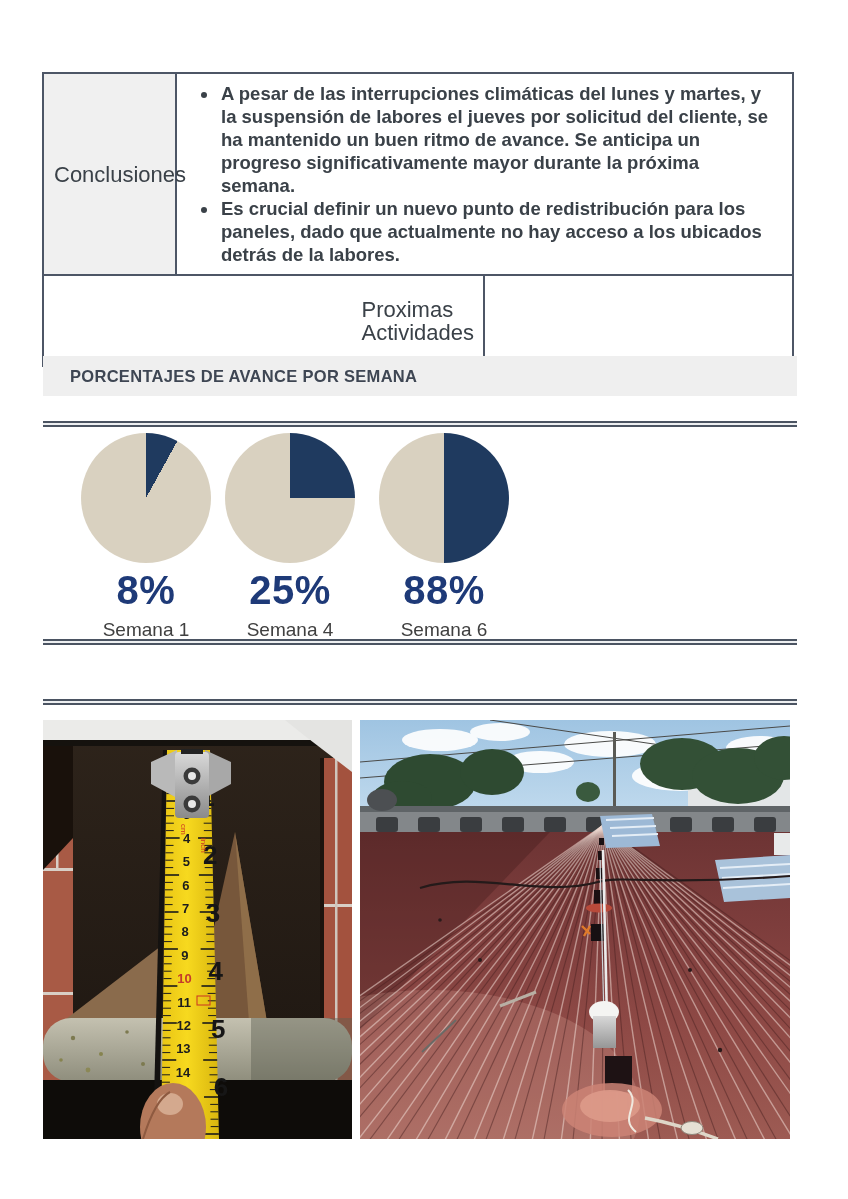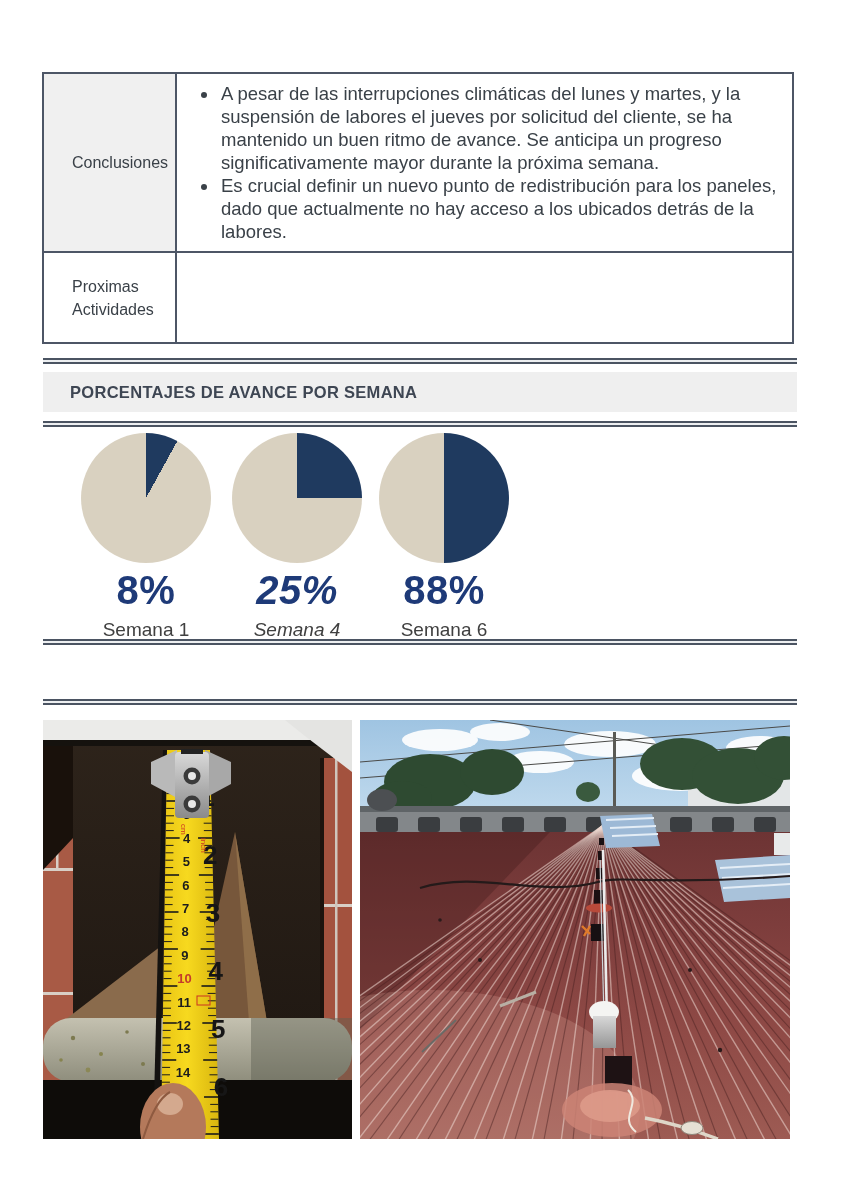--- a/index.html
+++ b/index.html
@@ -2,43 +2,43 @@
 <html><head>
 <meta charset="utf-8">
 <style>
   html,body{margin:0;padding:0;background:#ffffff;}
   .page{position:relative;width:848px;height:1199px;background:#ffffff;overflow:hidden;
         font-family:"Liberation Sans", sans-serif;color:#3a4148;}
 
   
   .rtable{position:absolute;left:42px;top:72px;width:752px;border:2px solid #4d5666;box-sizing:border-box;background:#fff;}
   .rrow{display:flex;}
-  .rrow + .rrow{border-top:2px solid #4d5666;}
+  .rrow + .rrow{border-top:2px solid #4d5666;justify-content:center;}
   .row-conclusiones{min-height:172px;}
   .row-proximas{min-height:89px;}
   .rcell-label{flex:0 0 133px;width:133px;border-right:2px solid #4d5666;display:flex;align-items:center;
-               padding:8px 4px 8px 28px;box-sizing:border-box;font-size:16px;line-height:23px;}
+               padding:8px 4px 8px 10px;box-sizing:border-box;font-size:22px;line-height:23px;}
   .rcell-body{flex:1;display:flex;align-items:center;padding:8px 14px 8px 2px;box-sizing:border-box;
               font-size:18.5px;line-height:23px;}
   .bg-gray{background:#f0f0f0;}
   .rcell-body ul{margin:0;padding-left:40px;}
-  .rcell-body li{line-height:23px;padding-left:2px;}
+  .rcell-body li{line-height:23px;padding-left:2px;font-weight:bold;}
 
   
   .rule{position:absolute;left:43px;width:754px;height:6px;box-sizing:border-box;
         border-top:2px solid #4b5462;border-bottom:2px solid #4b5462;background:#edeff1;}
   .banner{position:absolute;left:43px;width:754px;height:40px;background:#efefef;box-sizing:border-box;
           display:flex;align-items:center;padding-left:27px;font-weight:bold;font-size:16.5px;
           letter-spacing:.3px;color:#3e4653;}
 
   
   .pies{position:absolute;left:43px;top:433px;width:754px;height:200px;}
   .pie-block{position:absolute;top:0;width:150px;text-align:center;}
   .pie-block.p0{left:28px;}
-  .pie-block.p1{left:179px;font-style:italic;}
+  .pie-block.p1{left:172px;}
   .pie-block.p2{left:326px;}
   .pie{width:130px;height:130px;border-radius:50%;margin:0 auto;}
   .pct{margin-top:5px;font-size:40px;font-weight:bold;color:#1e3a78;letter-spacing:.5px;}
   .week{margin-top:6px;font-size:19px;color:#404040;}
 
   
   .photo{position:absolute;top:720px;overflow:hidden;}
   .photo1{left:43px;width:309px;height:419px;}
   .photo2{left:360px;width:430px;height:419px;}
   .photo svg{display:block;}
@@ -61,21 +61,21 @@
       </div>
     </div>
     <div class="rrow row-proximas">
       <div class="rcell-label">
         <span>Proximas Actividades</span>
       </div>
     </div>
   </div>
 
   <div class="rule" style="top:358px"></div>
-  <div class="banner" style="top:372px">
+  <div class="banner" style="top:356px">
     <span>PORCENTAJES DE AVANCE POR SEMANA</span>
   </div>
   <div class="rule" style="top:421px"></div>
 
   <div class="pies">
     <div class="pie-block p0">
       <div class="pie" style="background: conic-gradient(rgb(31, 58, 95) 0deg, rgb(31, 58, 95) 28.8deg, rgb(217, 209, 192) 28.8deg, rgb(217, 209, 192) 360deg);"></div>
       <div class="pct">8%</div>
       <div class="week">Semana 1</div>
     </div>

